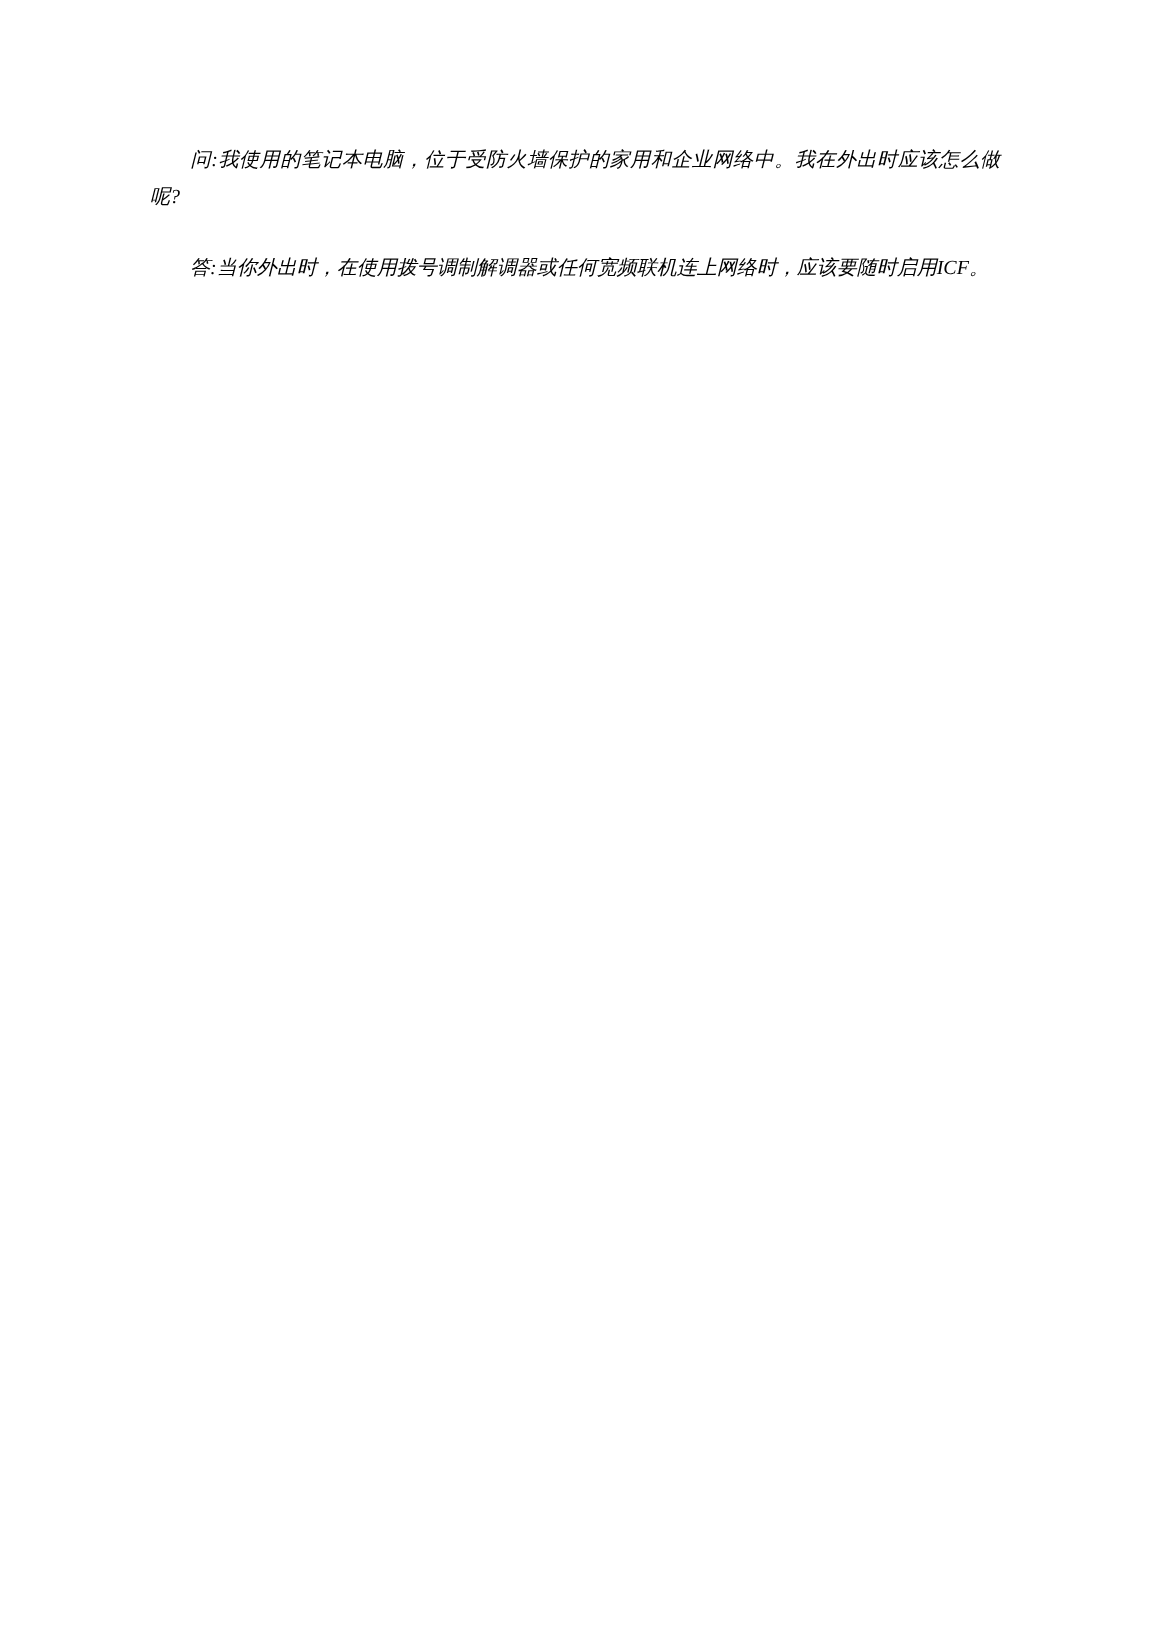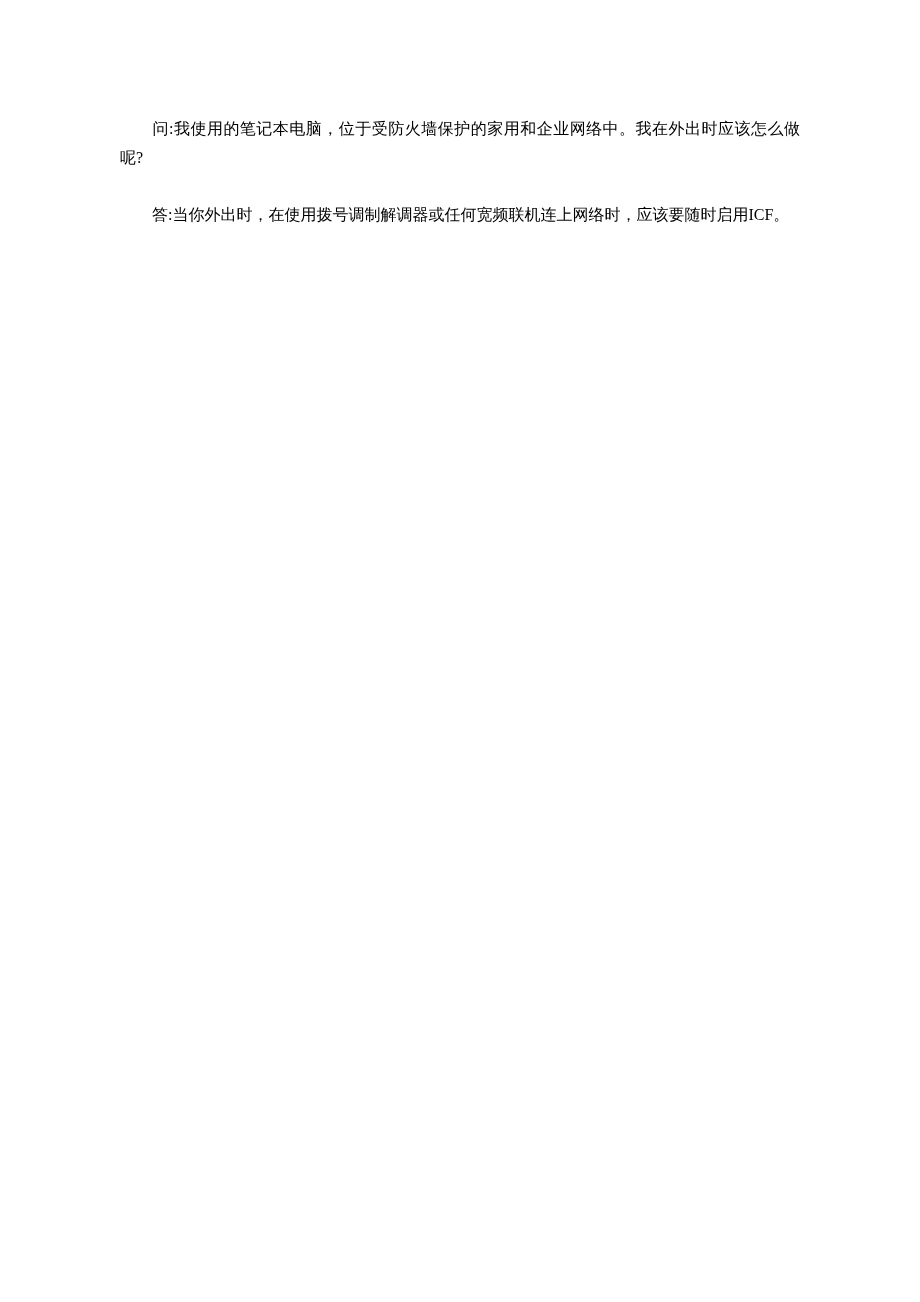--- a/index.html
+++ b/index.html
@@ -13,20 +13,21 @@
       background: #ffffff;
       font-family: "SimSun", "宋体", serif;
       font-size: 16px;
       color: #000000;
       line-height: 1.8;
       padding: 115px 120px 0 120px;
     }
     .paragraph {
       margin-bottom: 28px;
       text-align: justify;
+      font-style: italic;
     }
     .indent {
       display: inline-block;
       width: 2em;
     }
   </style>
 </head>
 <body>
 
 <div class="paragraph">

